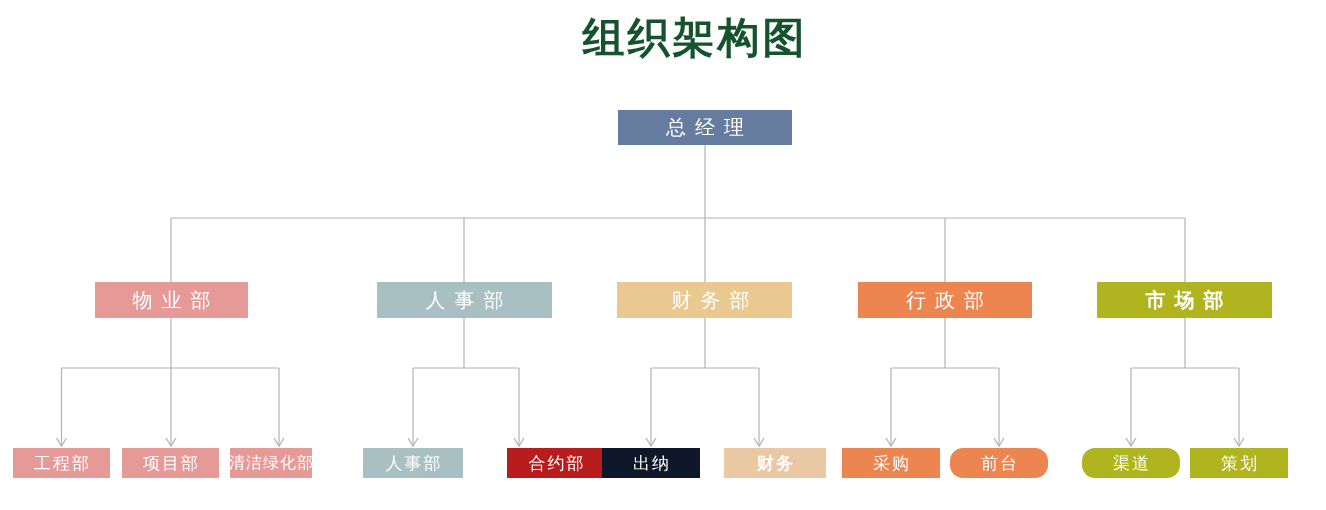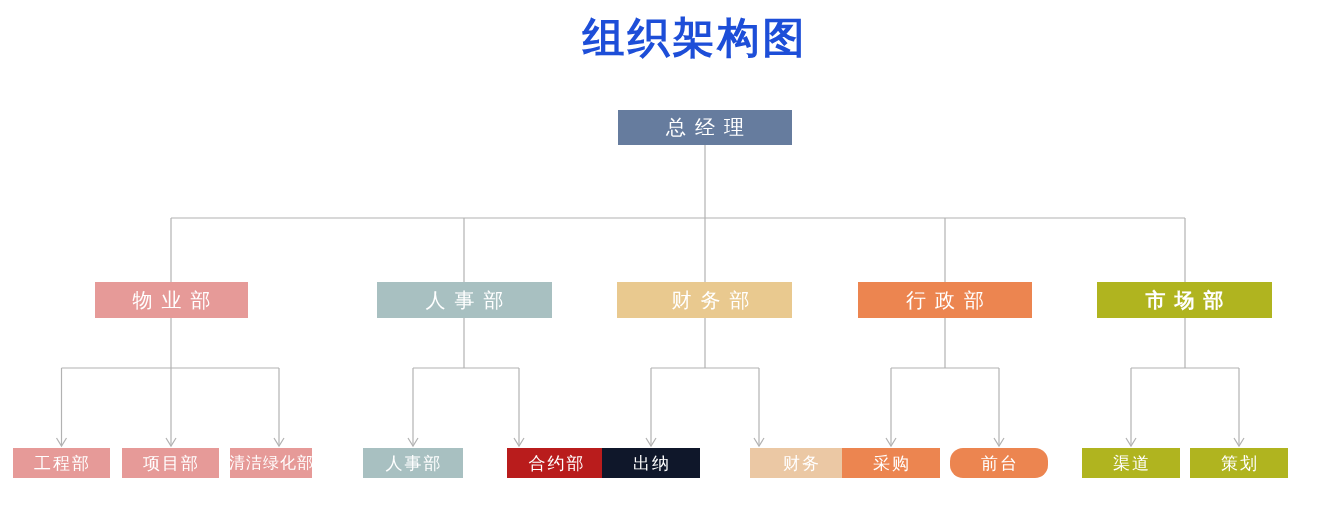--- a/index.html
+++ b/index.html
@@ -62,32 +62,32 @@
   #n-d1 { left: 377px; width: 175px; }
   #n-d2 { left: 617px; width: 175px; padding-left: 21px; }
   #n-d3 { left: 858px; width: 174px; }
   #n-d4 { left: 1097px; width: 175px; }
   #n-c00 { left: 13px;   width: 97px; }
   #n-c01 { left: 122px;  width: 97px; }
   #n-c02 { left: 230px;  width: 82px; letter-spacing: 1px; padding-left: 1px; font-size: 16px; }
   #n-c10 { left: 363px;  width: 100px; }
   #n-c11 { left: 470px;  width: 98px; }
   #n-c20 { left: 602px;  width: 98px; }
-  #n-c21 { left: 750px;  width: 102px; }
+  #n-c21 { left: 724px;  width: 102px; font-weight: bold; }
   #n-c30 { left: 842px;  width: 98px; }
   #n-c31 { left: 950px;  width: 98px; }
-  #n-c40 { left: 1082px; width: 98px; }
+  #n-c40 { left: 1082px; width: 98px; border-radius: 13px; }
   #n-c41 { left: 1190px; width: 98px; }
 </style>
 </head>
 <body>
 
 <div class="canvas">
 
-  <div class="chart-title" style="color: #1d4ed8;">组织架构图</div>
+  <div class="chart-title" style="color: #14532d;">组织架构图</div>
 
   <svg class="connectors" viewBox="0 0 1326 510" style="stroke: rgb(178, 178, 178);">
 
     <path d="M705 145 V218"></path>
     <path d="M171 218 H1185"></path>
     <path d="M171 218 V282"></path>
     <path d="M464 218 V282"></path>
     <path d="M705 218 V282"></path>
     <path d="M945 218 V282"></path>
     <path d="M1185 218 V282"></path>

